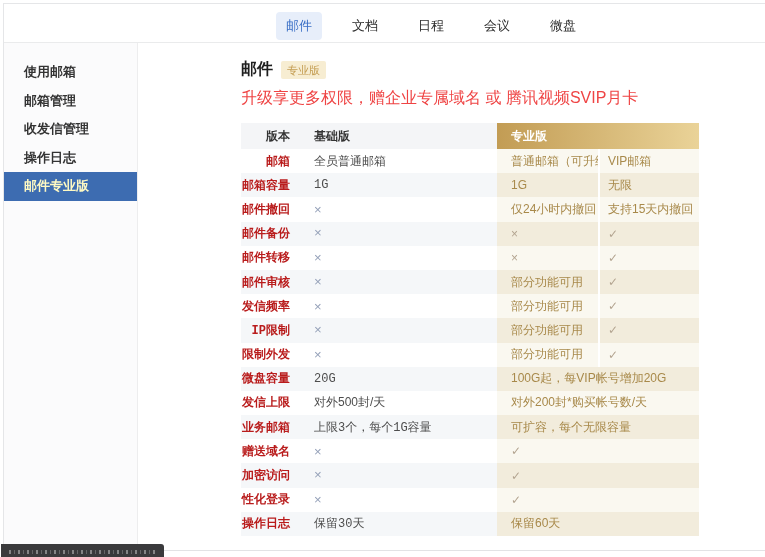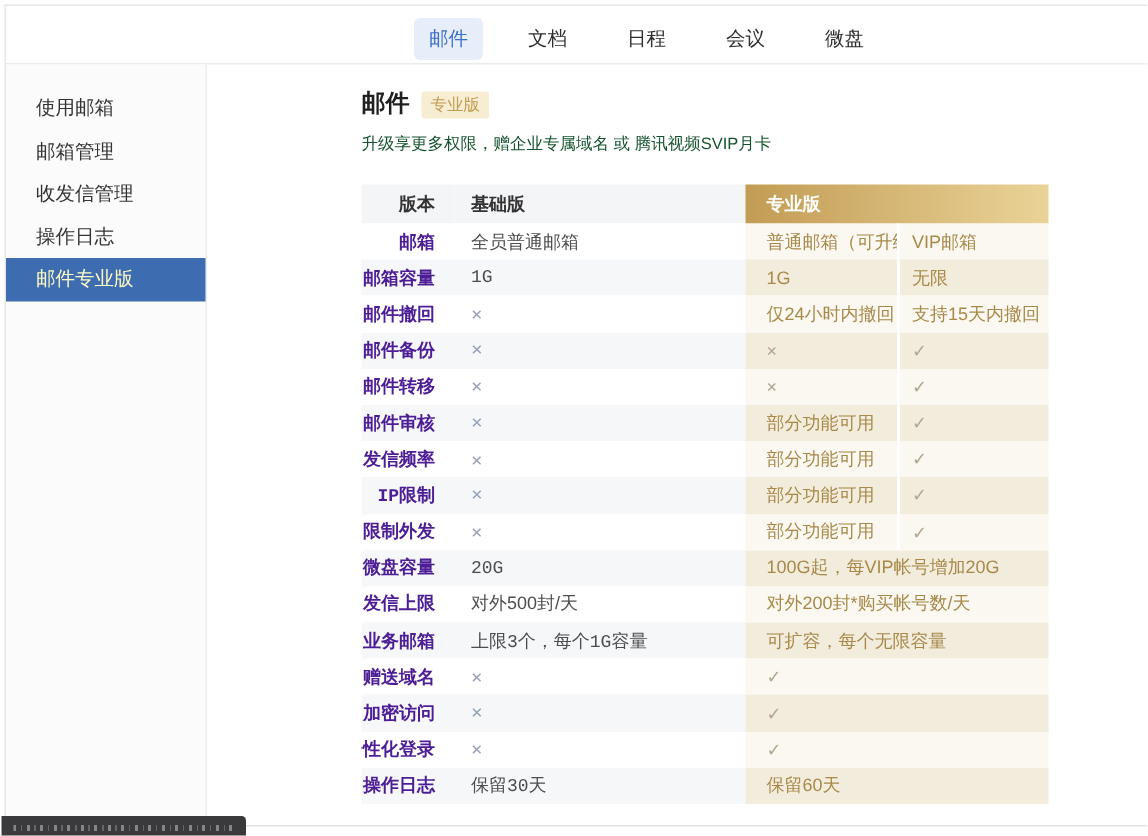--- a/index.html
+++ b/index.html
@@ -16,34 +16,34 @@
     border-bottom:1px solid #e2e3e5;
     background:#fff;
   }
   
   .topnav{position:absolute;top:0;left:0;right:0;height:38px;background:#fff;border-bottom:1px solid #eaebec;}
   .tabs{position:absolute;left:272px;top:8px;display:flex;gap:20px;align-items:center;}
   .tab{font-size:13px;color:#2e2e2e;padding:5px 10px;border-radius:4px;cursor:pointer;white-space:nowrap;}
   .tab.active{background:var(--tab-active-bg,#e7eefa);color:var(--accent-blue,#3a6fc6);}
   
   .sidebar{position:absolute;left:0;top:39px;bottom:0;width:133px;background:#fbfbfc;border-right:1px solid #ededee;}
-  .side-items{padding-top:15px;}
+  .side-items{padding-top:15px;font-weight:bold;}
   .side-item{height:28.5px;line-height:28.5px;padding-left:20px;font-size:13px;color:#333;cursor:pointer;white-space:nowrap;}
   .side-item.active{background:var(--sidebar-active,#3d6cb1);color:#fef9c3;}
   
   .page-title{position:absolute;left:237px;top:55px;display:flex;align-items:center;gap:8px;}
   .page-title .t{font-size:16px;font-weight:bold;color:#1f1f1f;}
   .pro-badge{background:var(--badge-bg,#f7edd2);color:var(--gold-text,#c49d52);font-size:11px;padding:2px 6px;border-radius:2px;line-height:14px;}
-  .subtitle{position:absolute;left:237px;top:84px;font-size:11px;color:#14532d;}
+  .subtitle{position:absolute;left:237px;top:84px;font-size:16px;color:#ef4444;}
   
   .ctable{position:absolute;left:237px;top:119px;width:458px;font-size:12px;}
   .trow{display:grid;grid-template-columns:62px 194px 101px 101px;height:24.2px;}
   .trow.thead{height:26px;}
   .cell{height:100%;display:flex;align-items:center;overflow:hidden;white-space:nowrap;}
-  .c-label{justify-content:flex-end;padding-right:13px;font-weight:600;color:#4c1d95;}
+  .c-label{justify-content:flex-end;padding-right:13px;font-weight:600;color:#b91c1c;}
   .c-basic{padding-left:11px;color:#4d4d4d;}
   .c-basic.mark{color:#94a0b8;font-size:13px;}
   .c-pro{padding-left:14px;color:var(--gold-text2,#a8894a);}
   .c-pro.mark{color:#b3a490;font-size:12px;}
   .c-pro2{border-left:2px solid #fff;padding-left:8px;}
   .span2{grid-column:3/5;}
   .thead .c-label,.thead .c-basic{background:#f4f5f7;font-weight:600;color:#333;font-family:Liberation Serif, serif;}
   .thead .c-pro-header{grid-column:3/5;background:linear-gradient(90deg,var(--gold-start,#c29c54),var(--gold-end,#ead398));color:#fff;font-weight:600;padding-left:14px;display:flex;align-items:center;}
   .row-a .c-label,.row-a .c-basic{background:#ffffff;}
   .row-a .c-pro{background:#faf8f0;}

